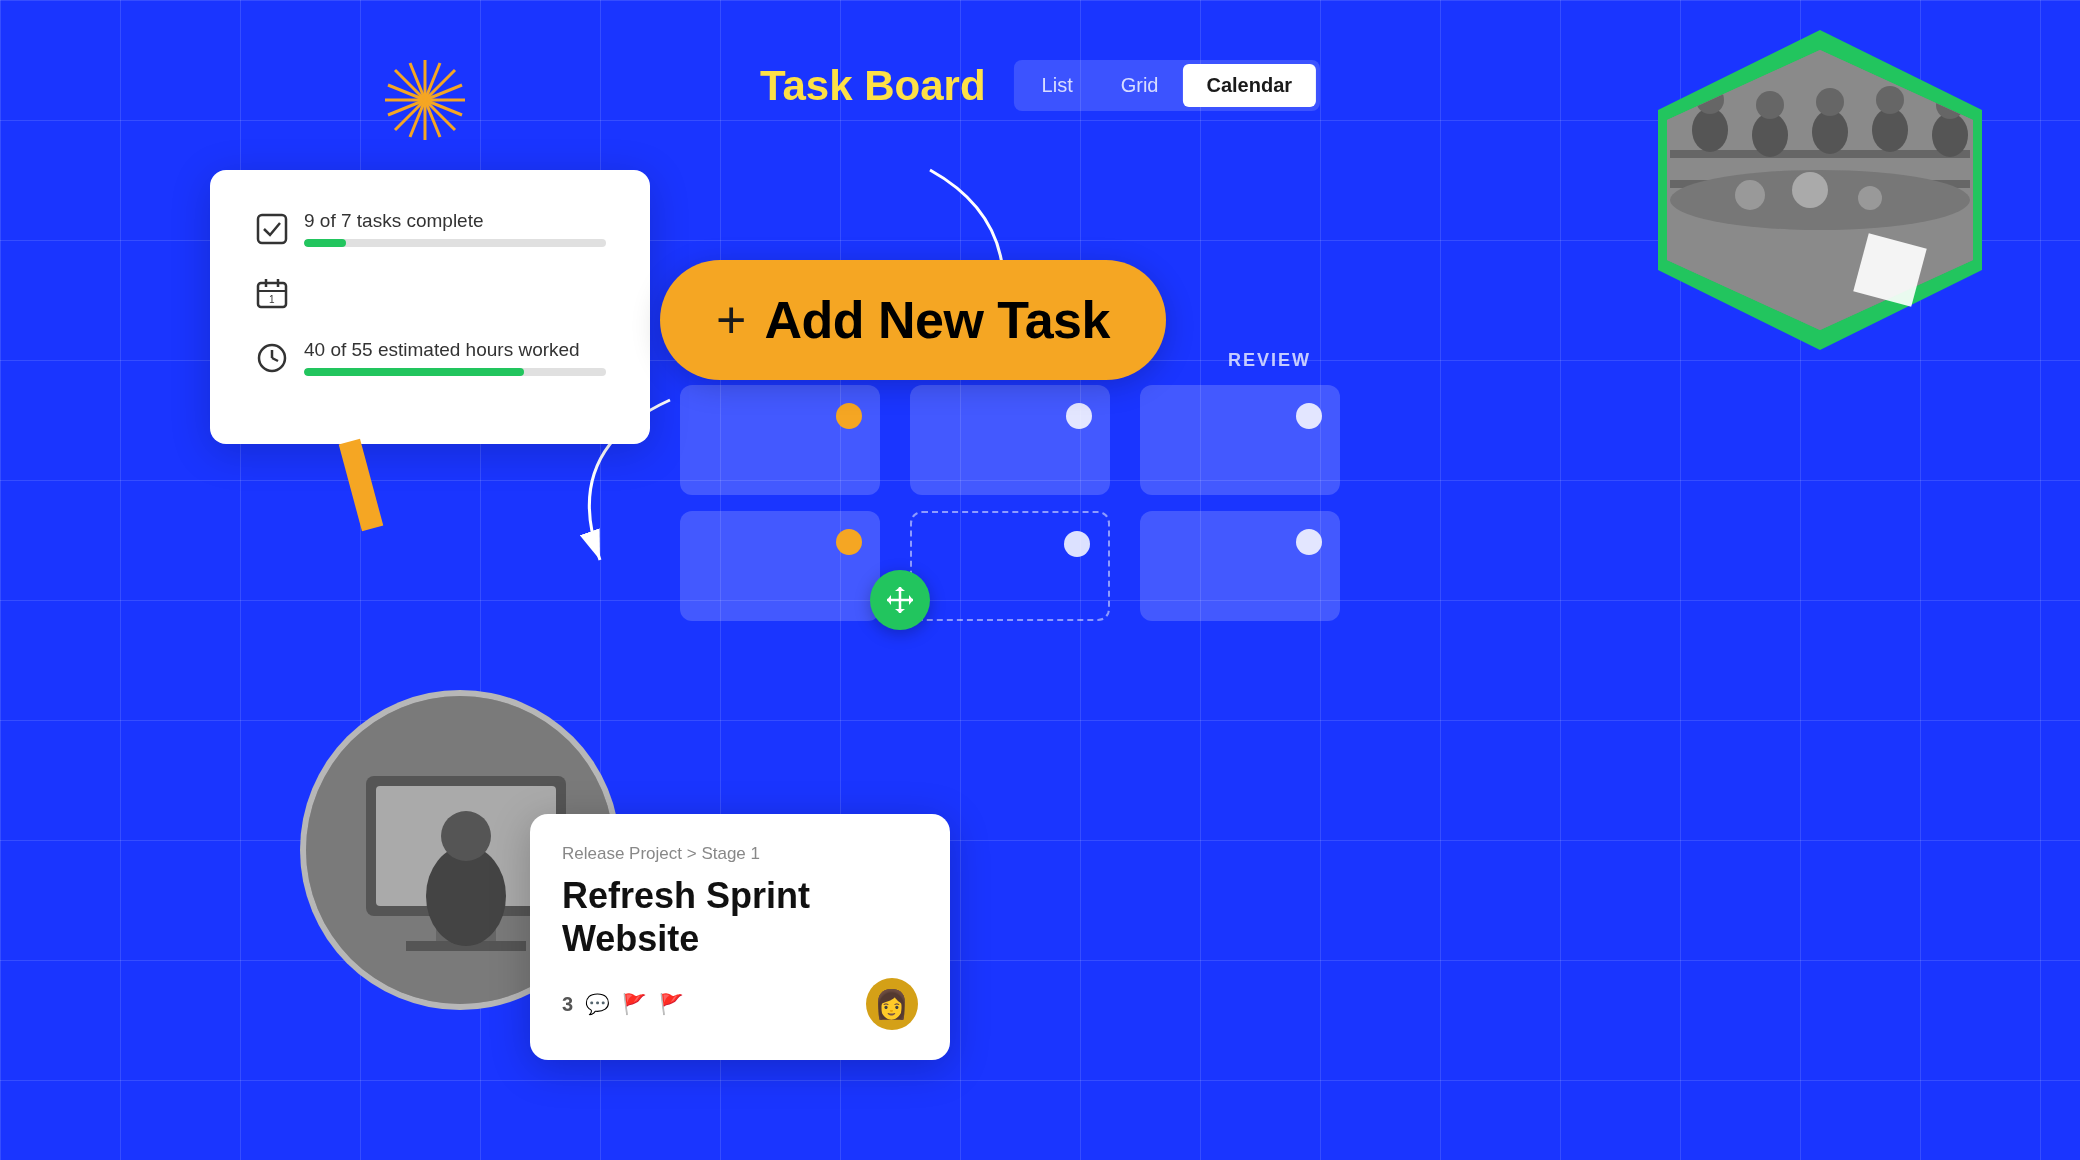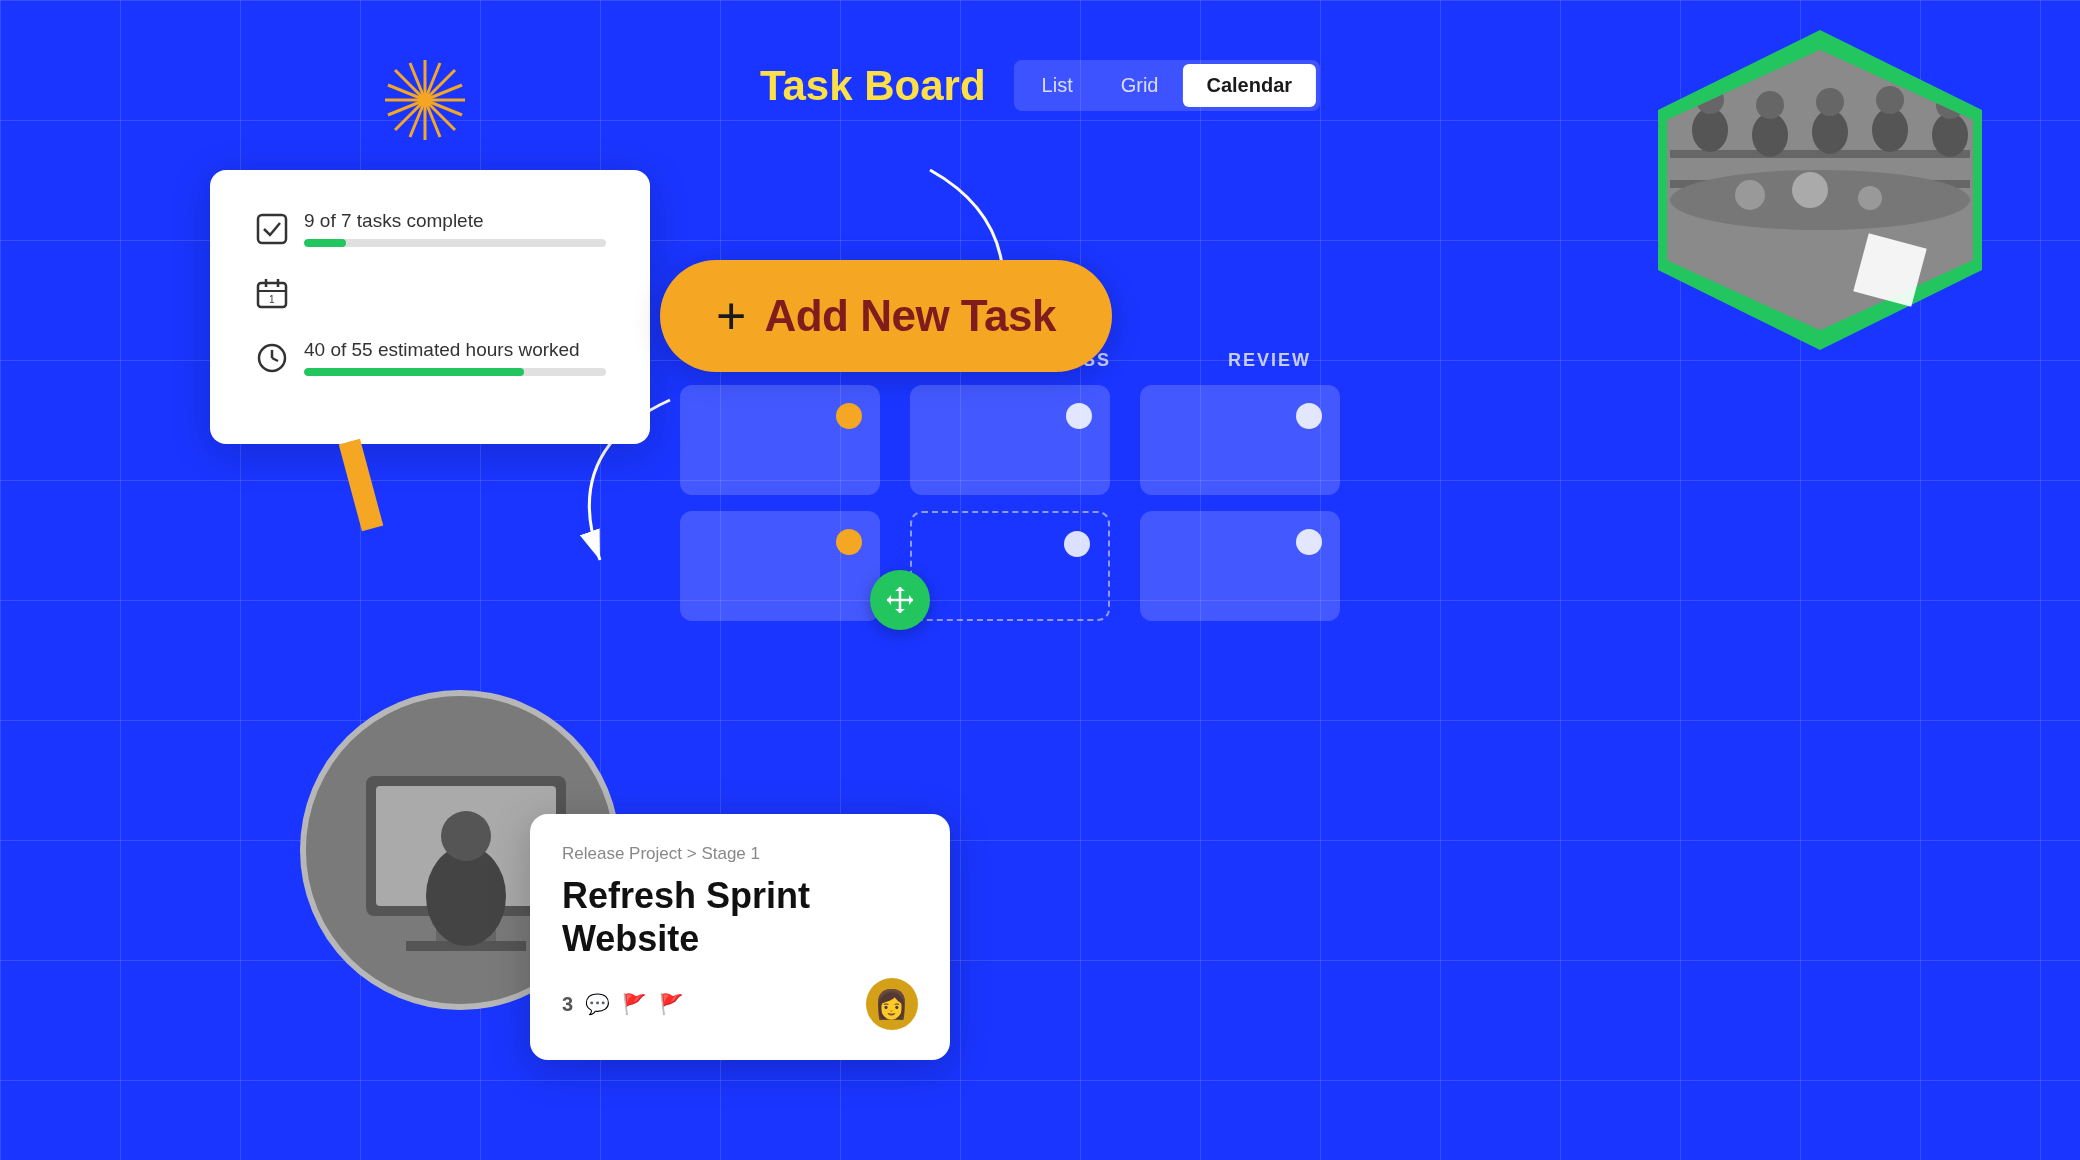--- a/index.html
+++ b/index.html
@@ -137,23 +137,23 @@
     }
 
     .add-task-btn .plus-icon {
       font-size: 52px;
       color: #1a1a1a;
       font-weight: 300;
       line-height: 1;
     }
 
     .add-task-btn .btn-label {
-      font-size: 44px;
+      font-size: 52px;
       font-weight: 900;
-      color: #7f1d1d;
+      color: #000000;
       letter-spacing: -0.5px;
       text-align: right;
     }
 
     
     .kanban-area {
       position: absolute;
       top: 350px;
       left: 680px;
       right: 100px;

